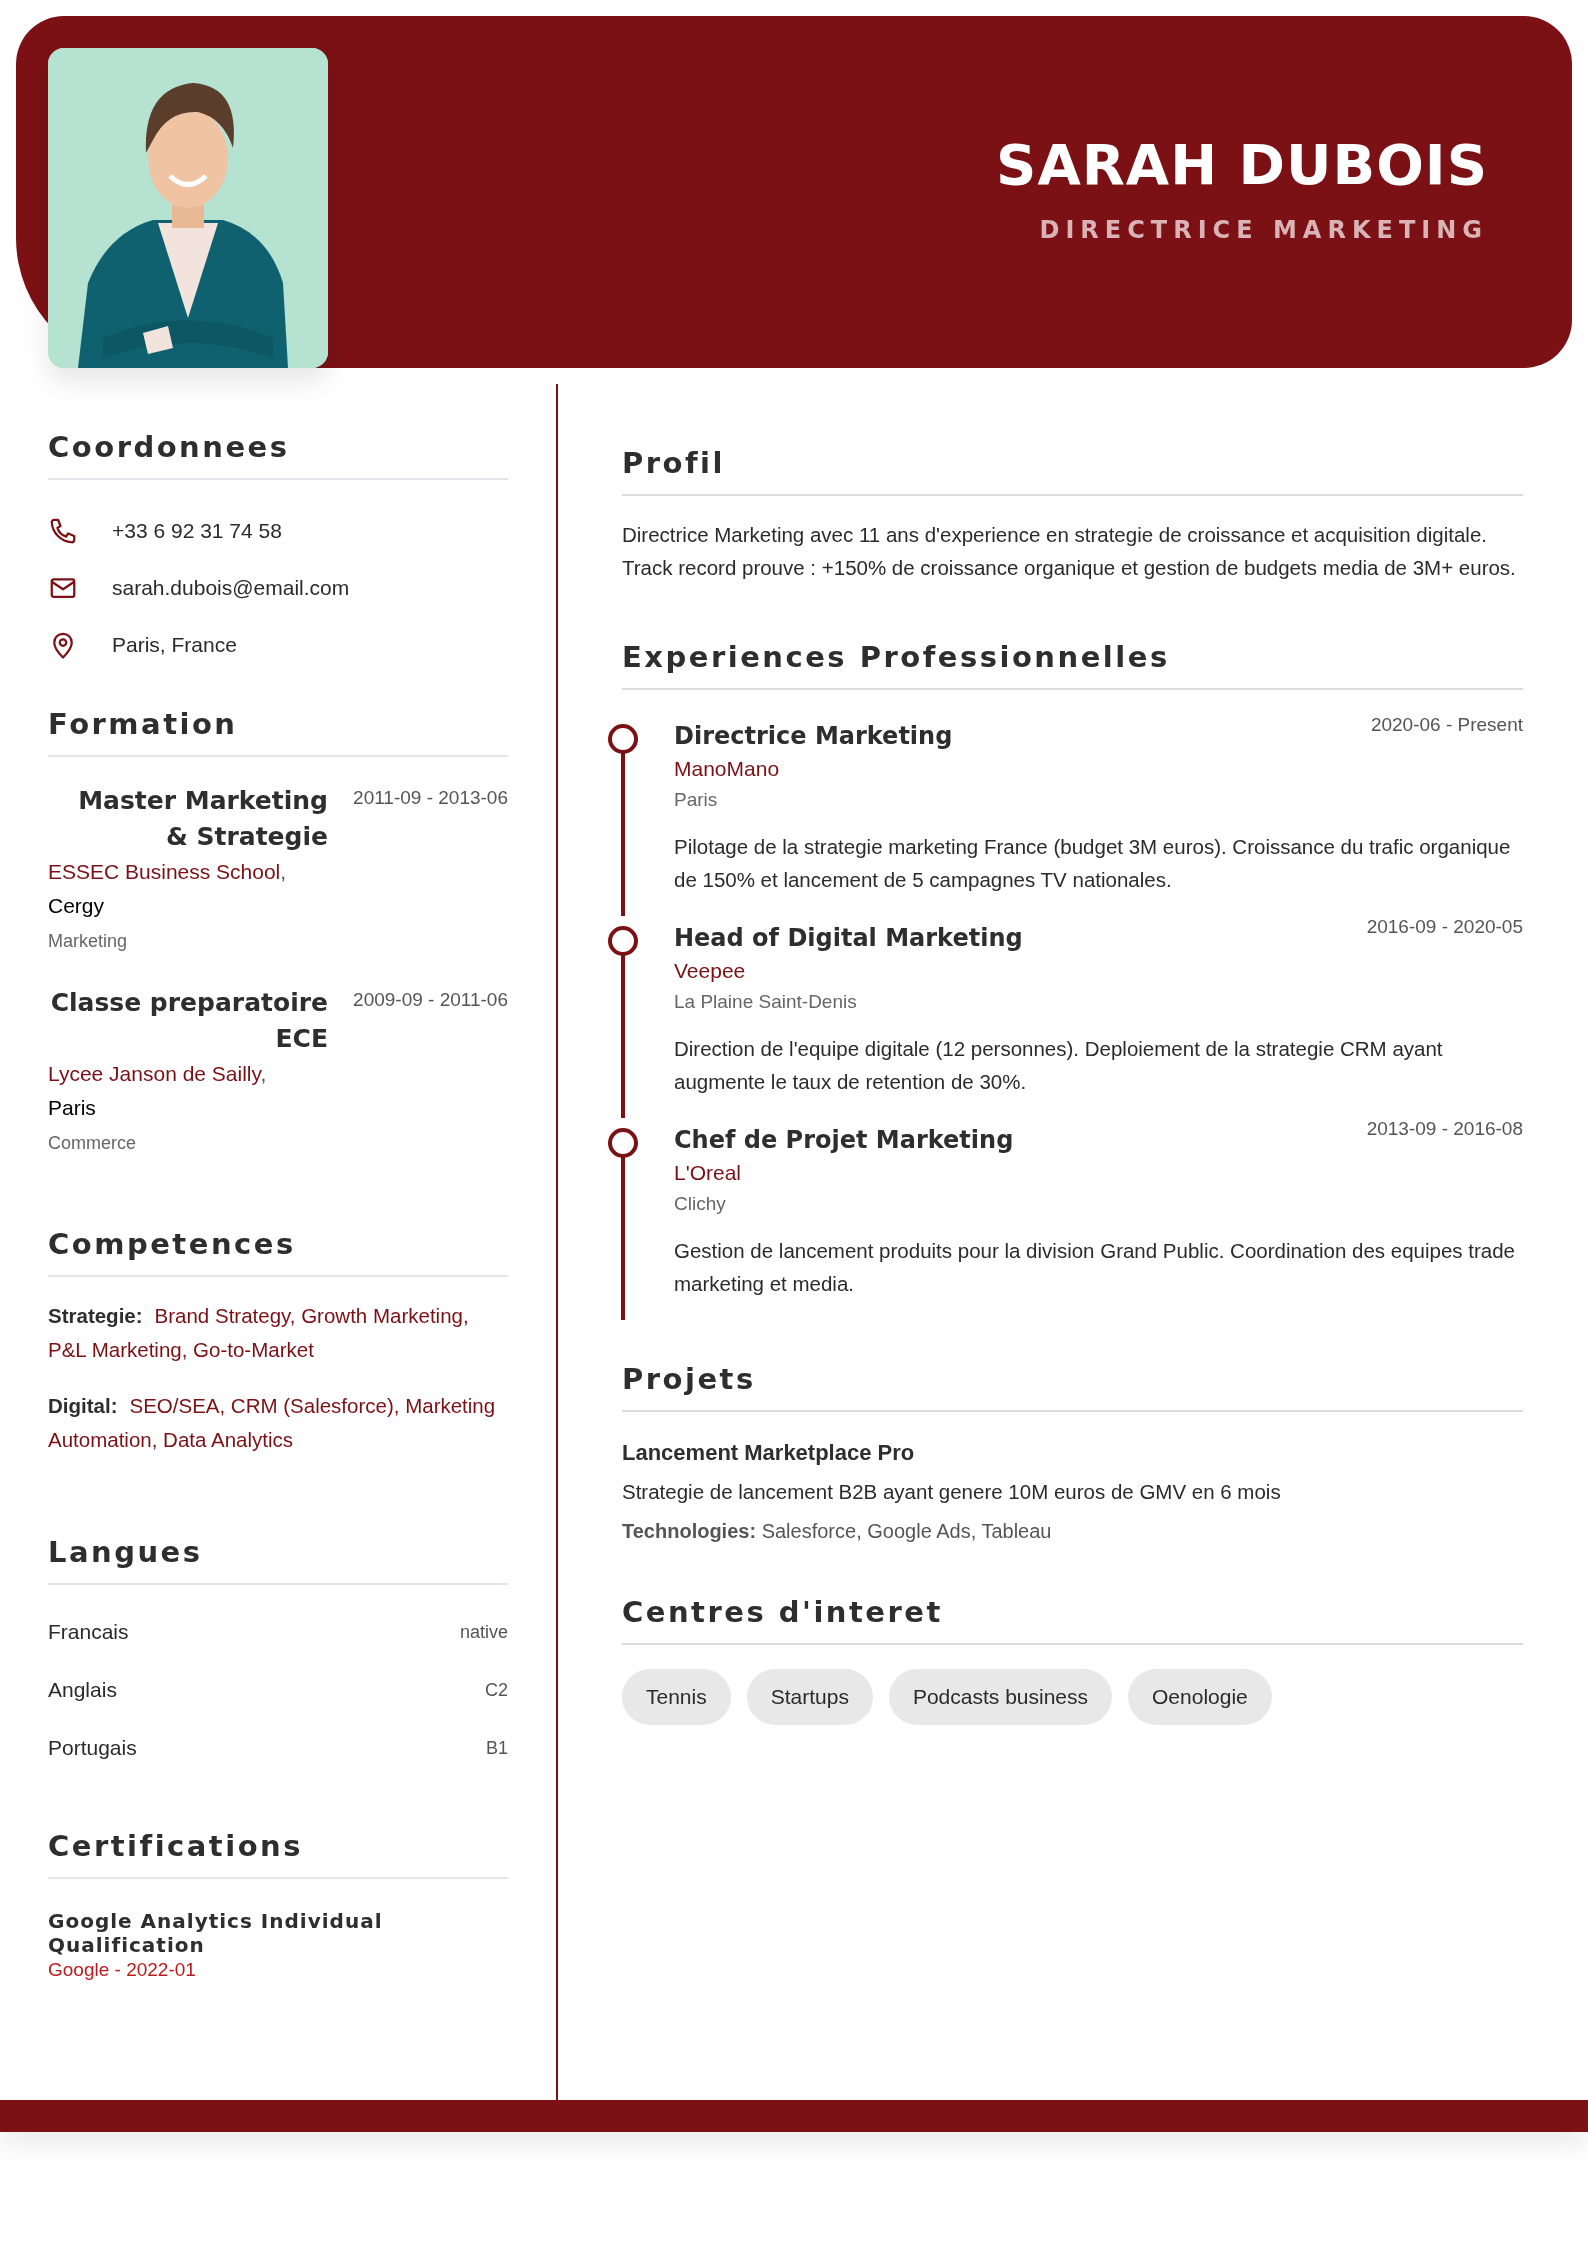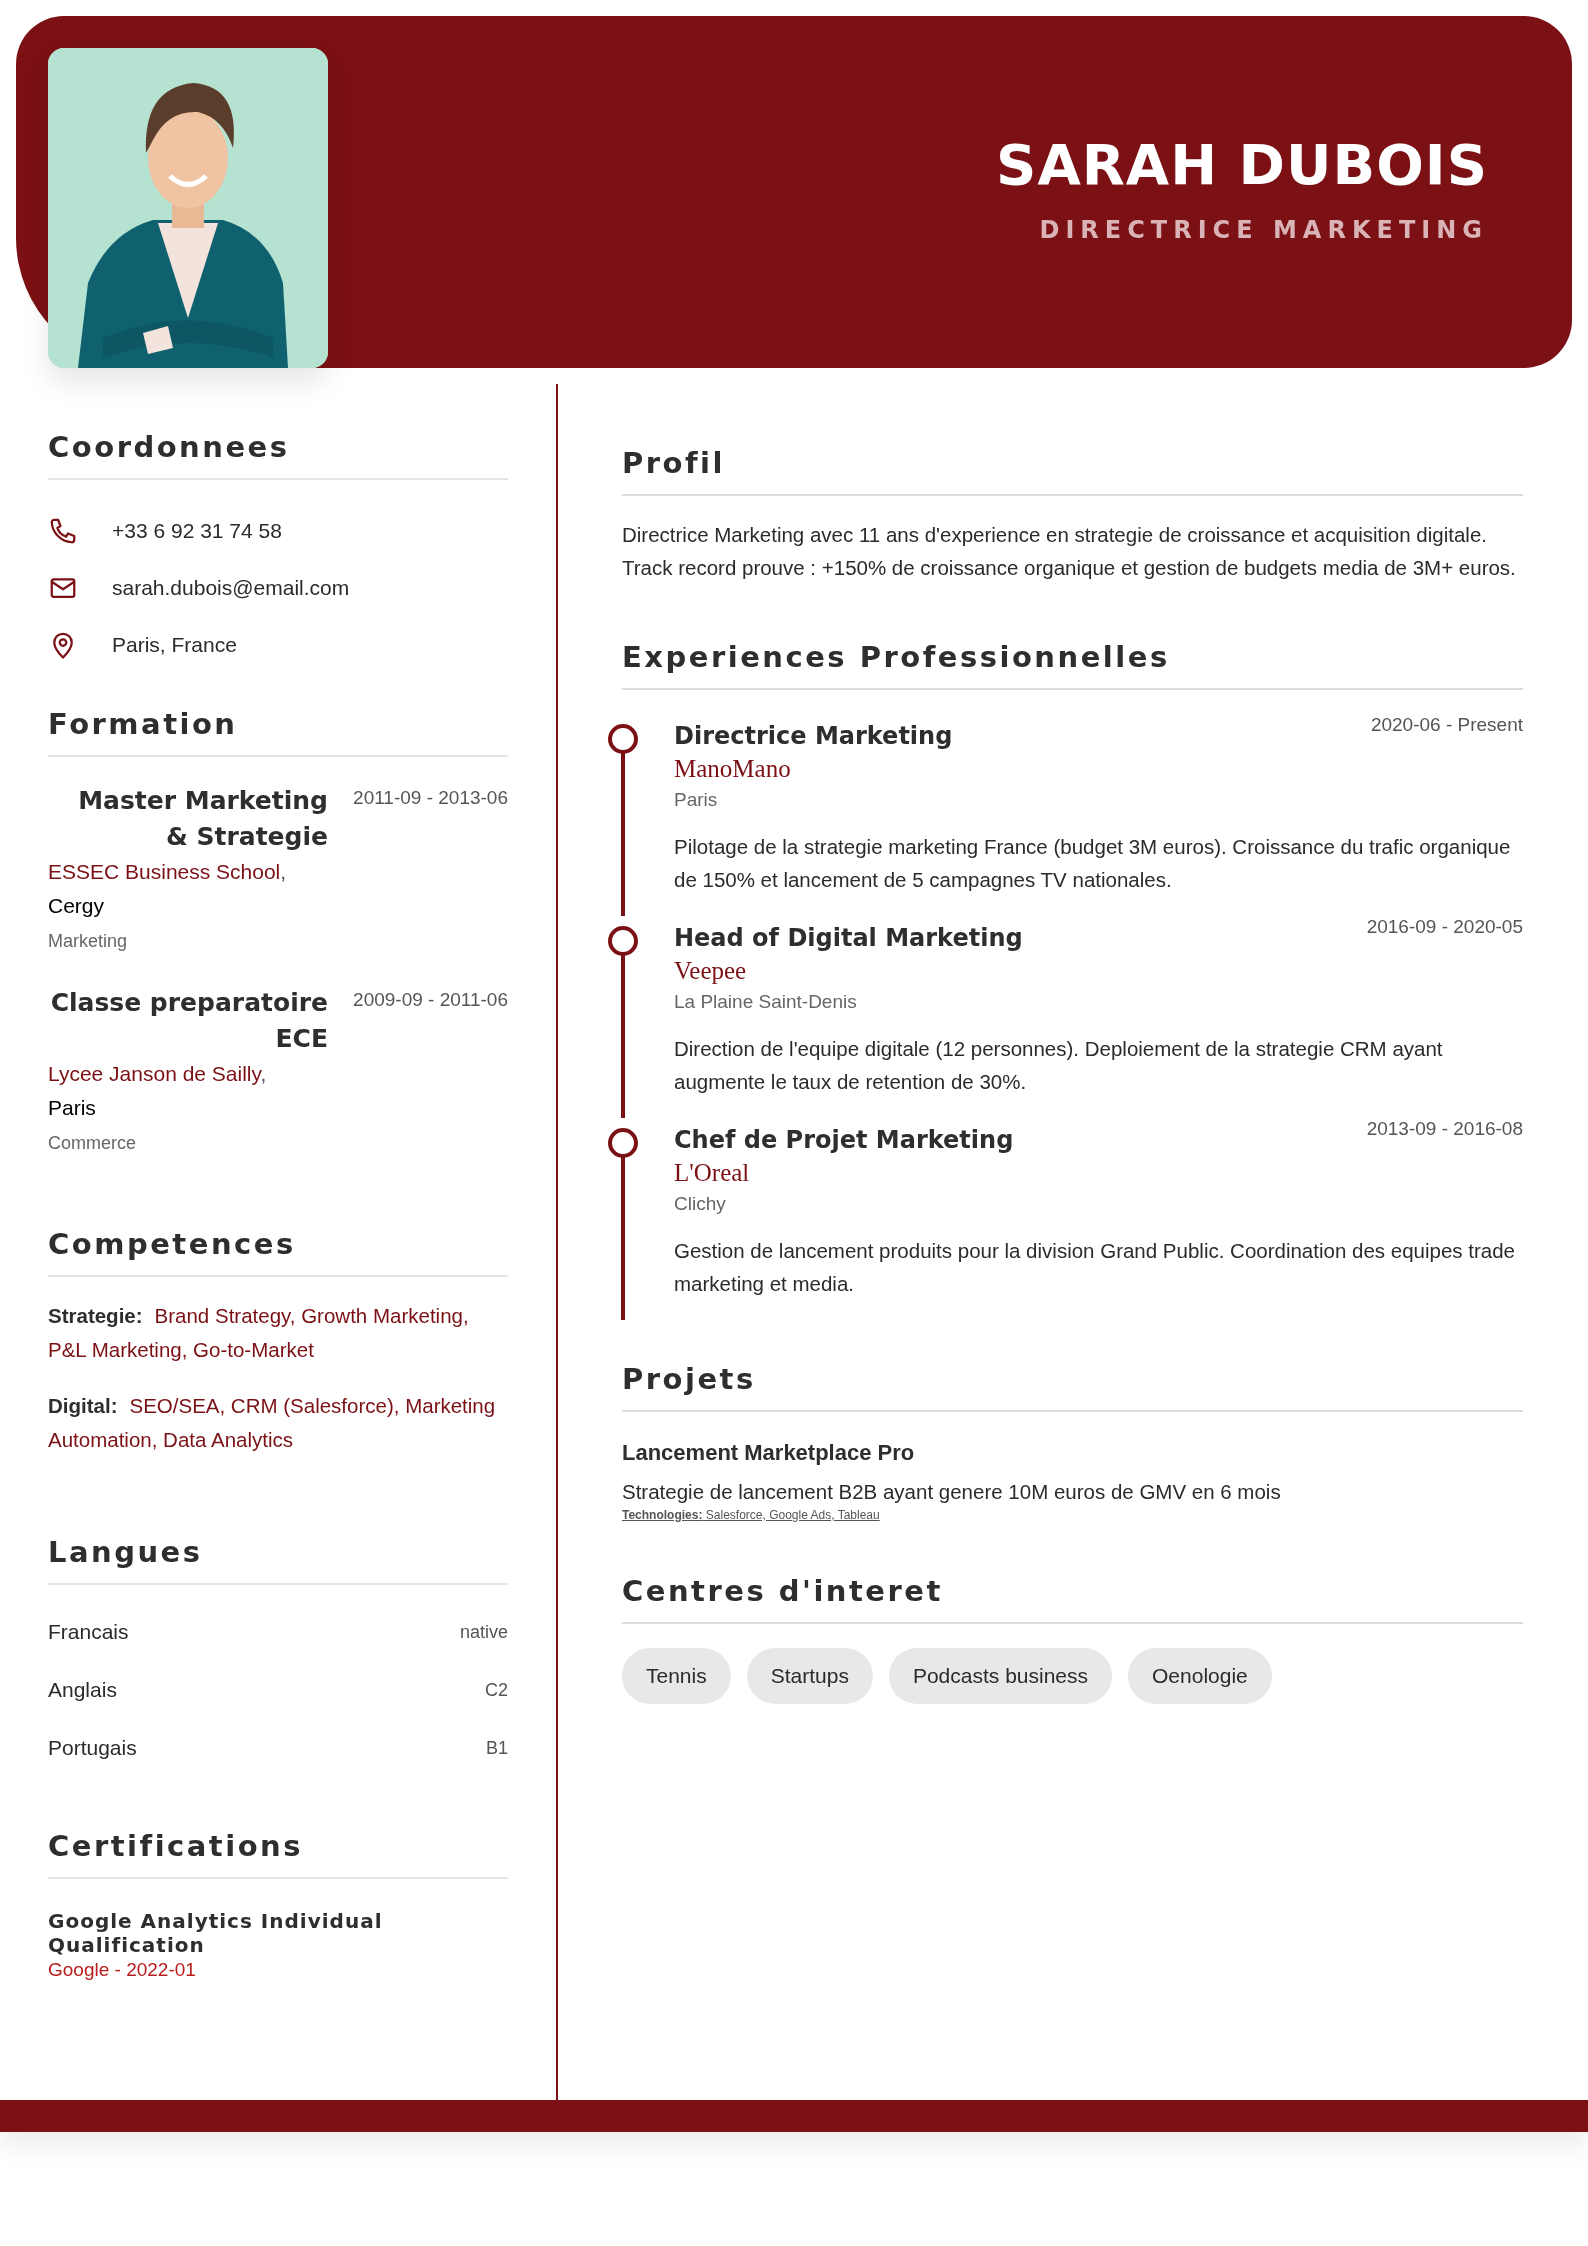--- a/index.html
+++ b/index.html
@@ -84,28 +84,28 @@
   
   .profile-text { margin-top: 22px; font-size: 20.5px; line-height: 33px; color: #2b2b2b; }
   .exp-sec { margin-top: 56px; }
   .timeline { position: relative; margin-top: 24px; }
   .exp-item { position: relative; padding-left: 52px; padding-bottom: 20px; }
   .exp-item .line { position: absolute; left: 0; top: 32px; bottom: 0; width: 4px; margin-left: -1px; background: #7b1115; }
   .exp-item .dot { position: absolute; left: -14px; top: 10px; width: 30px; height: 30px; border: 4px solid #7b1115; border-radius: 50%; background: #fff; }
   .exp-head { position: relative; }
   .exp-role { font-family: "DejaVu Sans", sans-serif; font-weight: bold; font-size: 24px; line-height: 36px; color: #2e2e2e; padding-top: 4px; }
   .exp-date { position: absolute; right: 0; top: 0; font-size: 19px; color: #555; }
-  .exp-company { font-size: 25px; line-height: 30px; color: #7b1115; font-family: Liberation Serif, serif; }
+  .exp-company { font-size: 21px; line-height: 30px; color: #7b1115; }
   .exp-loc { font-size: 19px; line-height: 32px; color: #666; }
   .exp-desc { margin-top: 14px; font-size: 20.5px; line-height: 33px; color: #2b2b2b; }
 
   .proj-sec { margin-top: 42px; }
   .proj-name { margin-top: 28px; font-weight: bold; font-size: 22px; color: #2e2e2e; }
   .proj-desc { margin-top: 14px; font-size: 20.5px; color: #2b2b2b; }
-  .proj-tech { margin-top: 4px; font-size: 12px; color: #555; text-decoration: underline; }
+  .proj-tech { margin-top: 16px; font-size: 20px; color: #555; }
   .proj-tech b { color: #555; }
 
   .int-sec { margin-top: 52px; }
   .tags { margin-top: 24px; display: flex; gap: 16px; }
   .tag { background: #e8e8e8; border-radius: 28px; padding: 0 24px; height: 56px; display: flex; align-items: center; font-size: 21px; color: #2b2b2b; }
 </style>
 </head>
 <body>
 
 <div class="header"></div>

